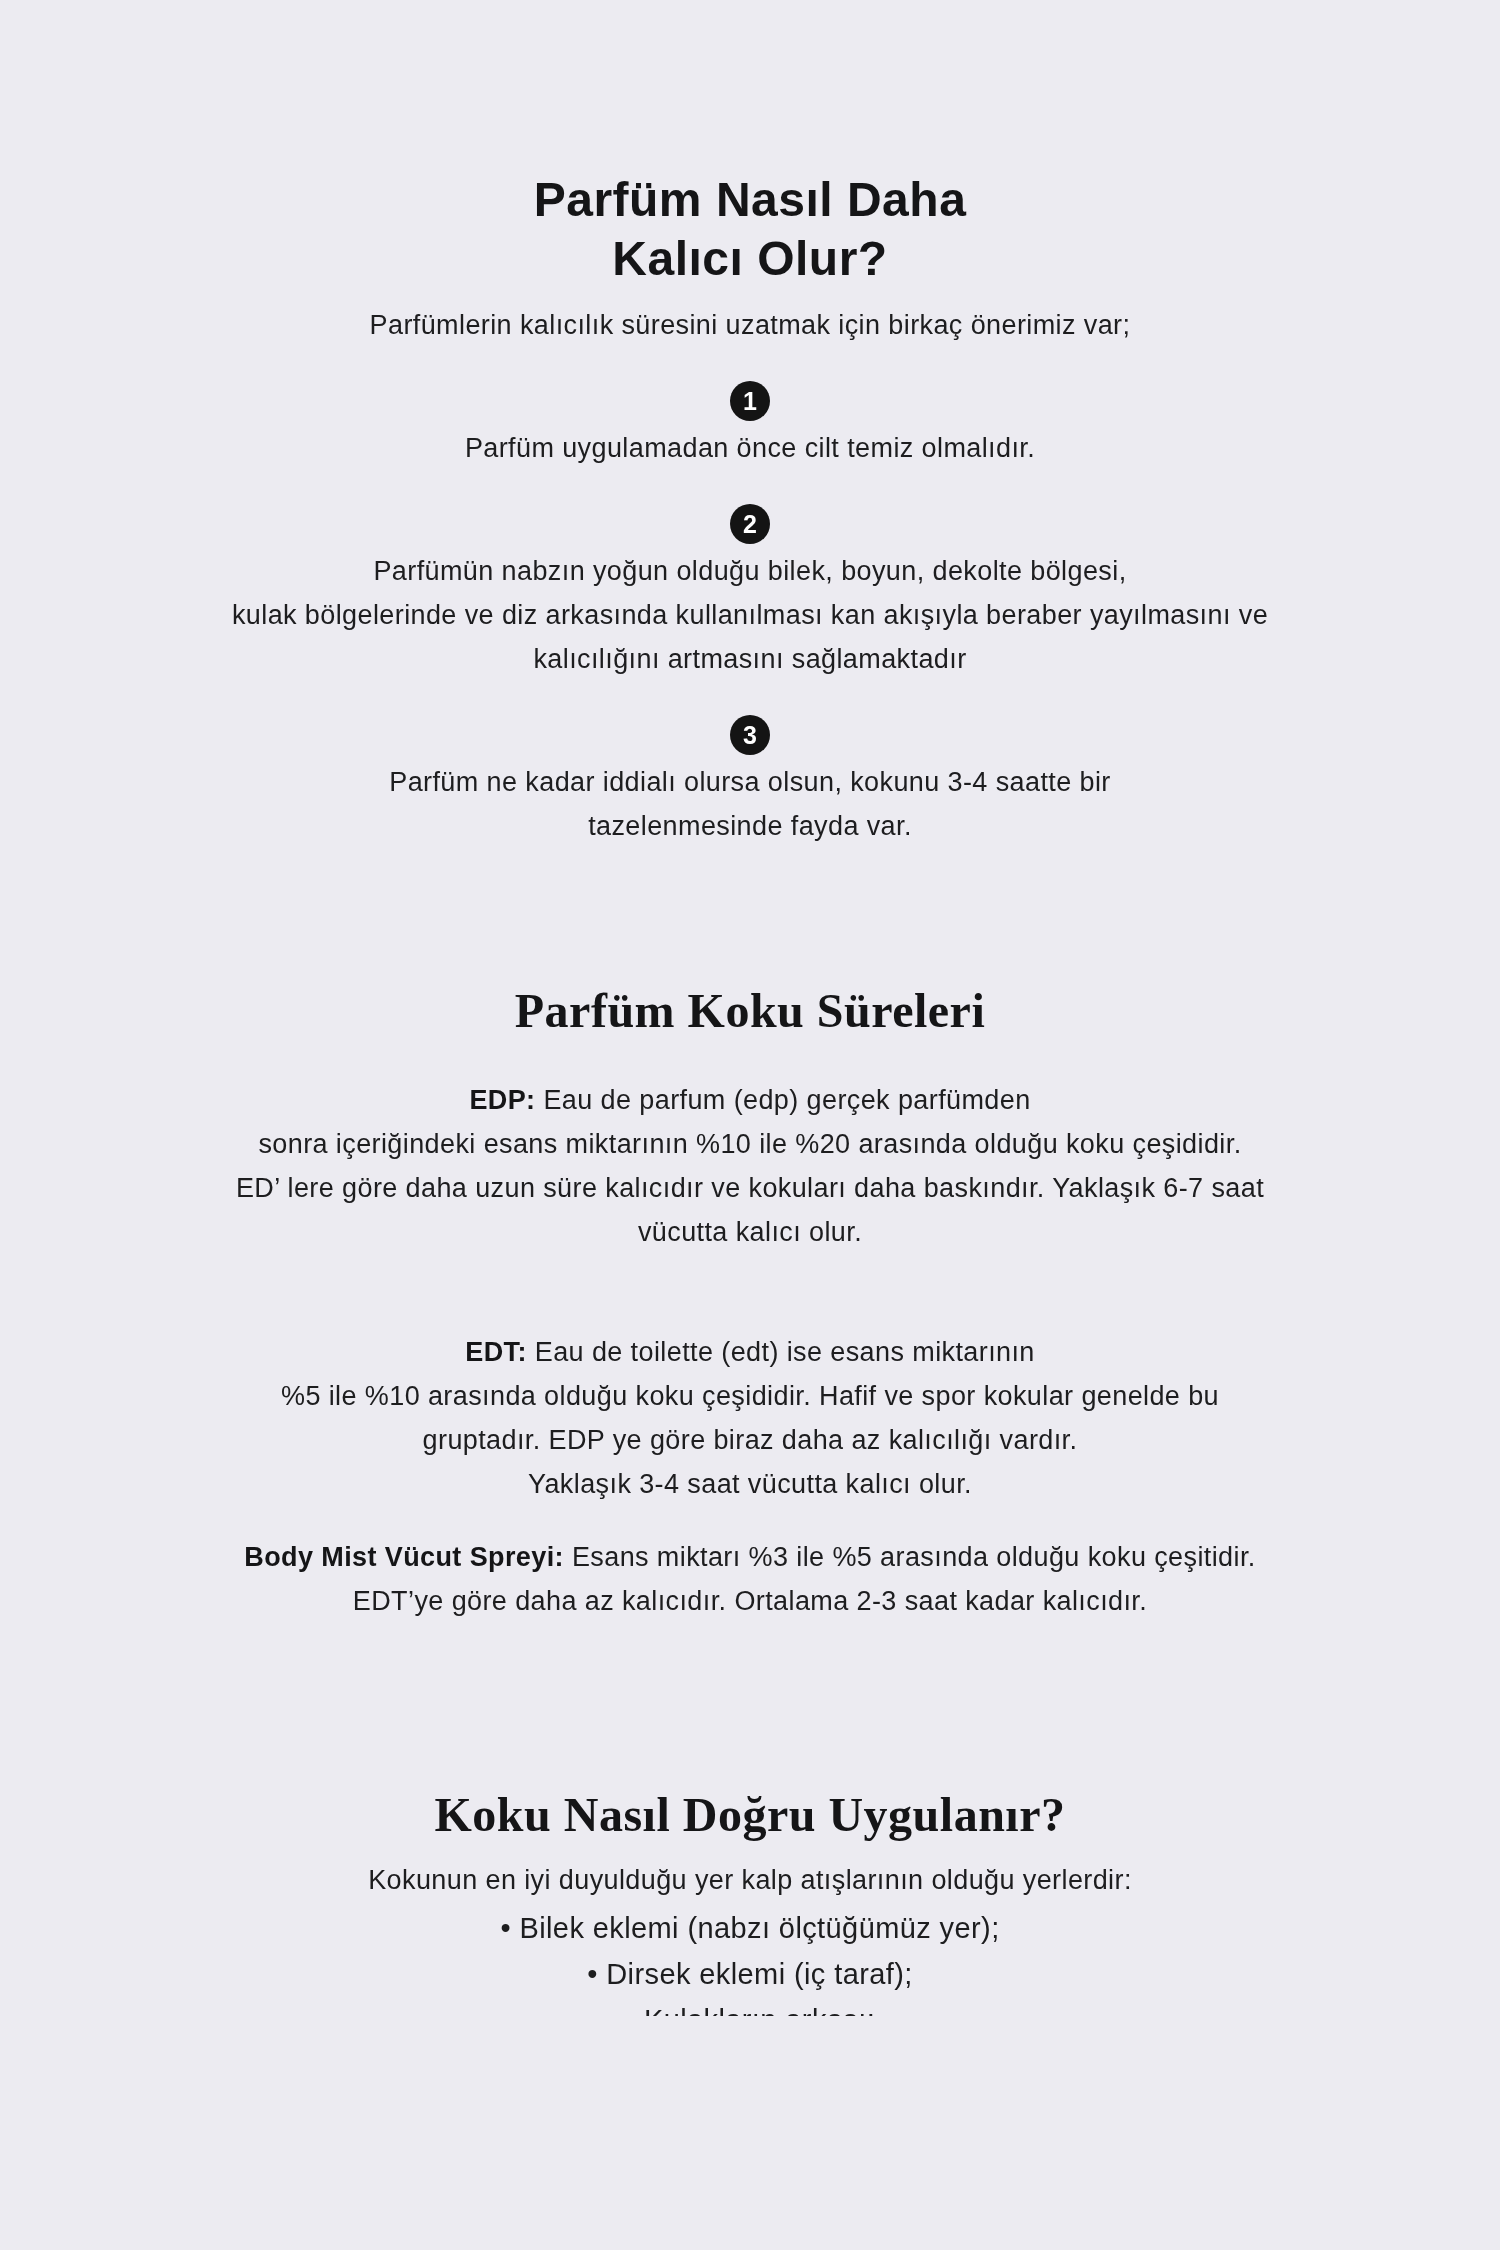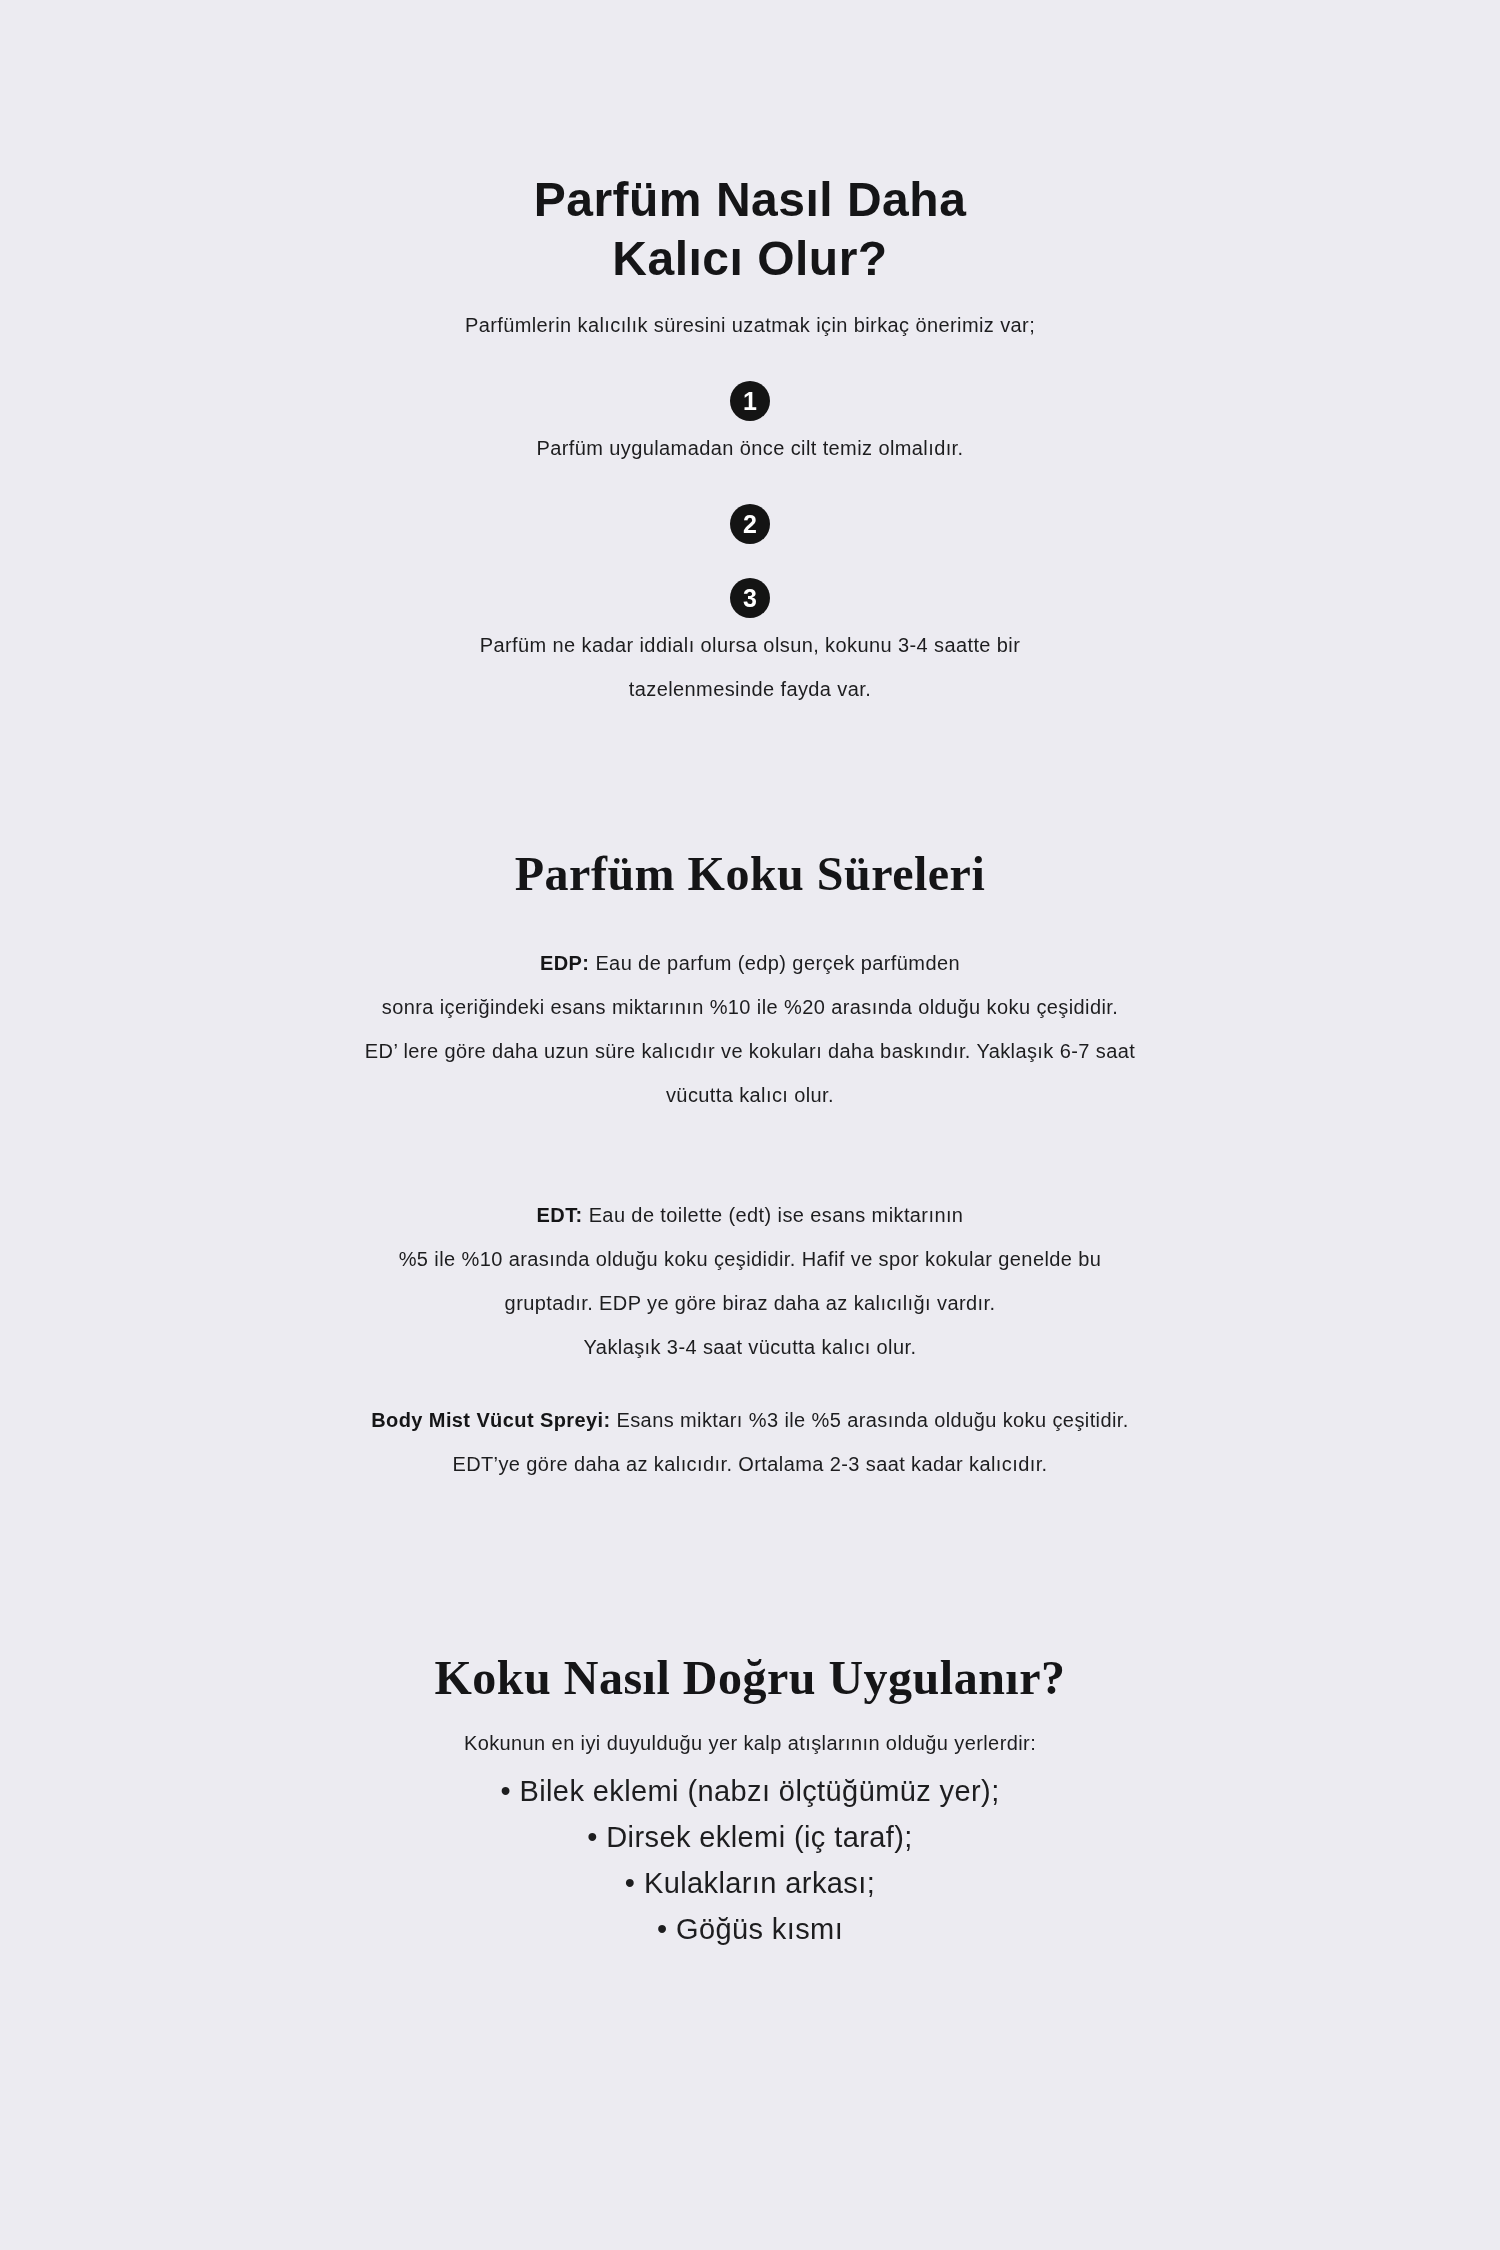--- a/index.html
+++ b/index.html
@@ -25,21 +25,21 @@
     overflow:hidden;
   }
   .h1,.h2{
     font-weight:bold;
     color:var(--heading-ink);
     letter-spacing:.5px;
   }
   .h1{font-size:48px;line-height:59px;white-space:pre-line;}
   .h2{font-size:48px;line-height:58px;font-family:Liberation Serif, serif;}
   .body{
-    font-size:20px;
+    font-size:27px;
     line-height:44px;
     letter-spacing:.4px;
     white-space:pre-line;
   }
   .intro{margin-top:15px;}
   .tip{margin-top:34px;}
   .badge{
     width:40px;height:40px;border-radius:50%;
     background:var(--badge-bg);color:var(--badge-ink);
     font-size:25px;font-weight:bold;line-height:40px;
@@ -70,20 +70,23 @@
 Kalıcı Olur?</h1>
     <p class="body intro">Parfümlerin kalıcılık süresini uzatmak için birkaç önerimiz var;</p>
 
     <div class="tip">
       <div class="badge">1</div>
       <p class="body">Parfüm uygulamadan önce cilt temiz olmalıdır.</p>
     </div>
 
     <div class="tip">
       <div class="badge">2</div>
+      <p class="body">Parfümün nabzın yoğun olduğu bilek, boyun, dekolte bölgesi,
+kulak bölgelerinde ve diz arkasında kullanılması kan akışıyla beraber yayılmasını ve
+kalıcılığını artmasını sağlamaktadır</p>
     </div>
 
     <div class="tip">
       <div class="badge">3</div>
       <p class="body">Parfüm ne kadar iddialı olursa olsun, kokunu 3-4 saatte bir
 tazelenmesinde fayda var.</p>
     </div>
   </section>
 
   <section class="sec-durations">

